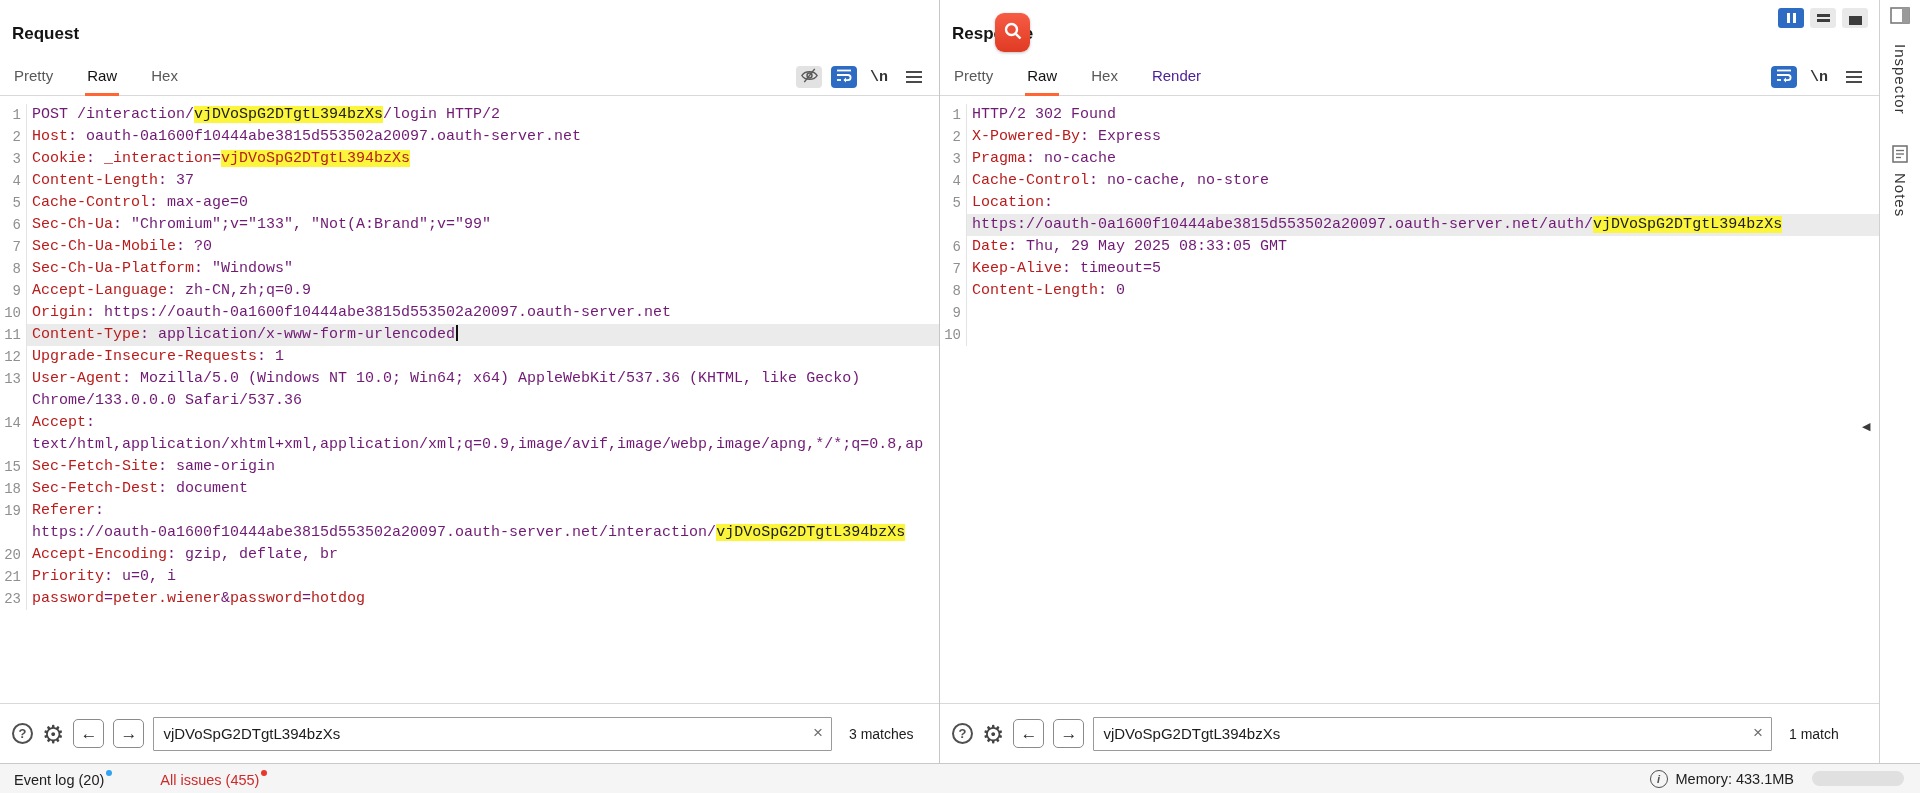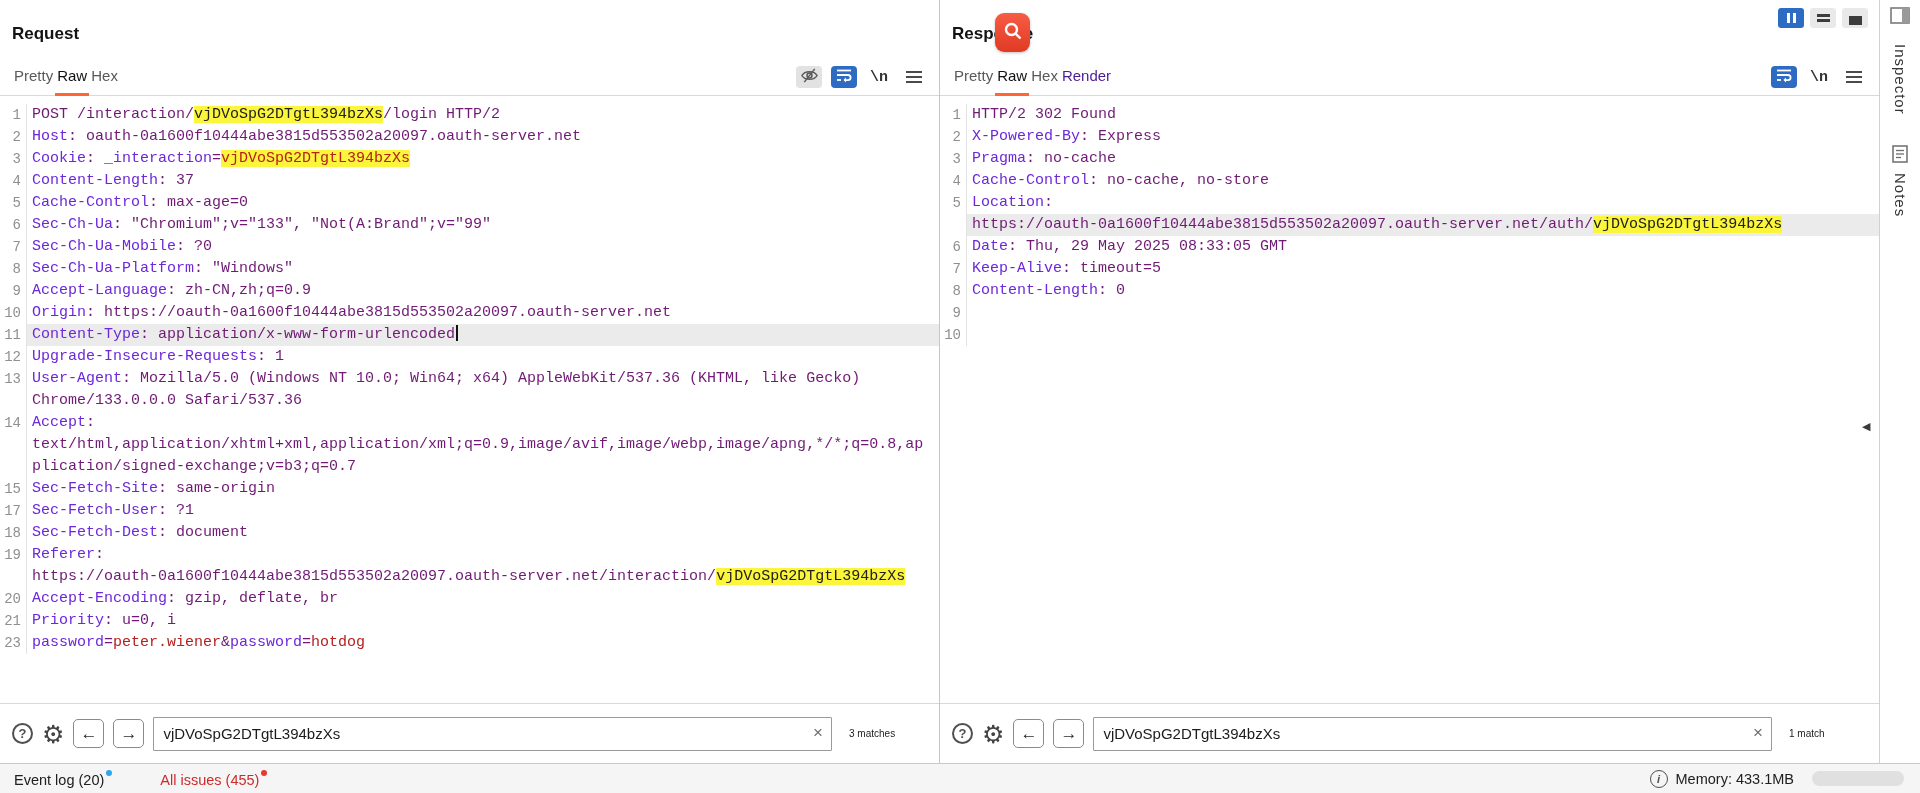--- a/index.html
+++ b/index.html
@@ -8,21 +8,21 @@
   .app { position:relative; width:1920px; height:793px; background:#fff; }
   .main { position:absolute; top:0; left:0; width:1920px; height:763px; display:flex; }
 
   
   .panel { display:flex; flex-direction:column; background:#fff; }
   .panel-left  { width:940px; border-right:1px solid #c6c6c6; }
   .panel-right { flex:1; }
 
   .panel-header { position:relative; height:96px; border-bottom:1px solid #d9d9d9; flex:0 0 96px; }
   .panel-title { position:absolute; left:12px; top:24px; font-size:17px; font-weight:bold; color:#141414; }
-  .tabs { position:absolute; left:12px; bottom:0; display:flex; }
+  .tabs { position:absolute; left:12px; bottom:0; display:flex; gap:30px; }
   .tab { position:relative; font-size:15px; color:#595959; padding:0 2px 11px 2px; cursor:default; }
   .tab.active { color:#111; }
   .tab.active::after { content:""; position:absolute; left:0; right:0; bottom:-1px; height:3px; background:#ff6633; }
   .tab.disabled { color:#4c1d95; }
   .hdr-tools { position:absolute; right:12px; bottom:7px; display:flex; align-items:center; gap:9px; }
   .tool-btn { width:26px; height:22px; border-radius:4px; display:flex; align-items:center; justify-content:center; }
   .tool-btn.toggled { background:#e2e2e2; }
   .tool-btn.blue { background:#2e6cc3; }
   .nl-label { font-family:"Liberation Mono", monospace; font-size:15px; color:#333; font-weight:bold; }
   .burger { display:flex; flex-direction:column; gap:3px; }
@@ -30,39 +30,39 @@
 
   
   .editor { flex:1; overflow:hidden; padding-top:8px;
     font-family:"Liberation Mono", monospace; font-size:15px; line-height:22px; }
   .crow { display:flex; height:22px; white-space:pre; }
   .ln { flex:0 0 27px; text-align:right; padding-right:5px; color:#8f8f8f; font-size:14px;
         border-right:1px solid #e3e3e3; }
   .txt { flex:1; padding-left:5px; }
   .txt.sel { background:#ebebeb; }
   .sg-v { color:#701a75; }
-  .sg-k { color:#6d28d9; }
+  .sg-k { color:#b91c1c; }
   .sg-r { color:#b5201e; }
   .sg-hl { background:#fbf53b; color:#202020; }
   .sg-hlr { background:#fbf53b; color:#b5201e; }
   .caret { display:inline-block; width:2px; height:16px; background:#111; vertical-align:-3px; margin-left:1px; }
 
   
   .search-row { flex:0 0 60px; border-top:1px solid #d9d9d9; display:flex; align-items:center;
     padding:0 12px; gap:9px; background:#fff; }
   .circle-ic { width:21px; height:21px; border:2px solid #4f4f4f; border-radius:50%;
     display:flex; align-items:center; justify-content:center; font-size:13px; font-weight:bold; color:#4f4f4f; }
   .gear-ic { font-size:25px; color:#434343; line-height:20px; }
   .arrow-btn { width:31px; height:29px; border:1px solid #8a8a8a; border-radius:5px; background:#fff;
     display:flex; align-items:center; justify-content:center; font-size:17px; color:#2b2b2b; }
   .search-box { position:relative; flex:1; height:34px; }
   .search-box input { width:100%; height:100%; border:1px solid #9a9a9a; border-radius:1px;
     font-family:"Liberation Sans", sans-serif; font-size:15px; padding:0 32px 0 9px; color:#1c1c1c; outline:none; }
   .clear-x { position:absolute; right:9px; top:6px; font-size:17px; color:#6e6e6e; }
-  .match-count { font-size:10px; color:#1c1c1c; white-space:nowrap; margin-left:8px; min-width:78px; }
+  .match-count { font-size:14px; color:#1c1c1c; white-space:nowrap; margin-left:8px; min-width:78px; }
 
   
   .status-bar { position:absolute; left:0; bottom:0; width:1920px; height:30px; background:#f5f5f5;
     border-top:1px solid #c9c9c9; display:flex; align-items:center; padding:0 14px; font-size:14.5px; }
   .dot { display:inline-block; width:6px; height:6px; border-radius:50%; vertical-align:9px; margin-left:2px; }
   .dot.blue { background:#30a3f2; }
   .dot.red { background:#e8382e; }
   .issues { color:#cc2b2b; margin-left:48px; }
   .status-right { margin-left:auto; display:flex; align-items:center; gap:8px; }
   .info-ic { width:18px; height:18px; border:1.5px solid #4f4f4f; border-radius:50%;
@@ -147,23 +147,21 @@
           <div class="crow"><span class="ln">7</span><span class="txt"><span class="sg-k">Sec-Ch-Ua-Mobile</span><span class="sg-v">: ?0</span></span></div>
           <div class="crow"><span class="ln">8</span><span class="txt"><span class="sg-k">Sec-Ch-Ua-Platform</span><span class="sg-v">: "Windows"</span></span></div>
           <div class="crow"><span class="ln">9</span><span class="txt"><span class="sg-k">Accept-Language</span><span class="sg-v">: zh-CN,zh;q=0.9</span></span></div>
           <div class="crow"><span class="ln">10</span><span class="txt"><span class="sg-k">Origin</span><span class="sg-v">: https://oauth-0a1600f10444abe3815d553502a20097.oauth-server.net</span></span></div>
           <div class="crow"><span class="ln">11</span><span class="txt sel"><span class="sg-k">Content-Type</span><span class="sg-v">: application/x-www-form-urlencoded</span><span class="caret"></span></span></div>
           <div class="crow"><span class="ln">12</span><span class="txt"><span class="sg-k">Upgrade-Insecure-Requests</span><span class="sg-v">: 1</span></span></div>
           <div class="crow"><span class="ln">13</span><span class="txt"><span class="sg-k">User-Agent</span><span class="sg-v">: Mozilla/5.0 (Windows NT 10.0; Win64; x64) AppleWebKit/537.36 (KHTML, like Gecko)</span></span></div>
           <div class="crow"><span class="ln"></span><span class="txt"><span class="sg-v">Chrome/133.0.0.0 Safari/537.36</span></span></div>
           <div class="crow"><span class="ln">14</span><span class="txt"><span class="sg-k">Accept</span><span class="sg-v">:</span></span></div>
           <div class="crow"><span class="ln"></span><span class="txt"><span class="sg-v">text/html,application/xhtml+xml,application/xml;q=0.9,image/avif,image/webp,image/apng,*/*;q=0.8,ap</span></span></div>
-          <div class="crow"><span class="ln"></span><span class="txt"><span class="sg-v">plication/signed-exchange;v=b3;q=0.7</span></span></div>
           <div class="crow"><span class="ln">15</span><span class="txt"><span class="sg-k">Sec-Fetch-Site</span><span class="sg-v">: same-origin</span></span></div>
-          <div class="crow"><span class="ln">17</span><span class="txt"><span class="sg-k">Sec-Fetch-User</span><span class="sg-v">: ?1</span></span></div>
           <div class="crow"><span class="ln">18</span><span class="txt"><span class="sg-k">Sec-Fetch-Dest</span><span class="sg-v">: document</span></span></div>
           <div class="crow"><span class="ln">19</span><span class="txt"><span class="sg-k">Referer</span><span class="sg-v">:</span></span></div>
           <div class="crow"><span class="ln"></span><span class="txt"><span class="sg-v">https://oauth-0a1600f10444abe3815d553502a20097.oauth-server.net/interaction/</span><span class="sg-hl">vjDVoSpG2DTgtL394bzXs</span></span></div>
           <div class="crow"><span class="ln">20</span><span class="txt"><span class="sg-k">Accept-Encoding</span><span class="sg-v">: gzip, deflate, br</span></span></div>
           <div class="crow"><span class="ln">21</span><span class="txt"><span class="sg-k">Priority</span><span class="sg-v">: u=0, i</span></span></div>
           <div class="crow"><span class="ln">23</span><span class="txt"><span class="sg-k">password</span><span class="sg-v">=</span><span class="sg-r">peter.wiener</span><span class="sg-v">&amp;</span><span class="sg-k">password</span><span class="sg-v">=</span><span class="sg-r">hotdog</span></span></div>
         </div>
       <div class="search-row">
         <div class="circle-ic">?</div>
         <div class="gear-ic">⚙</div>

